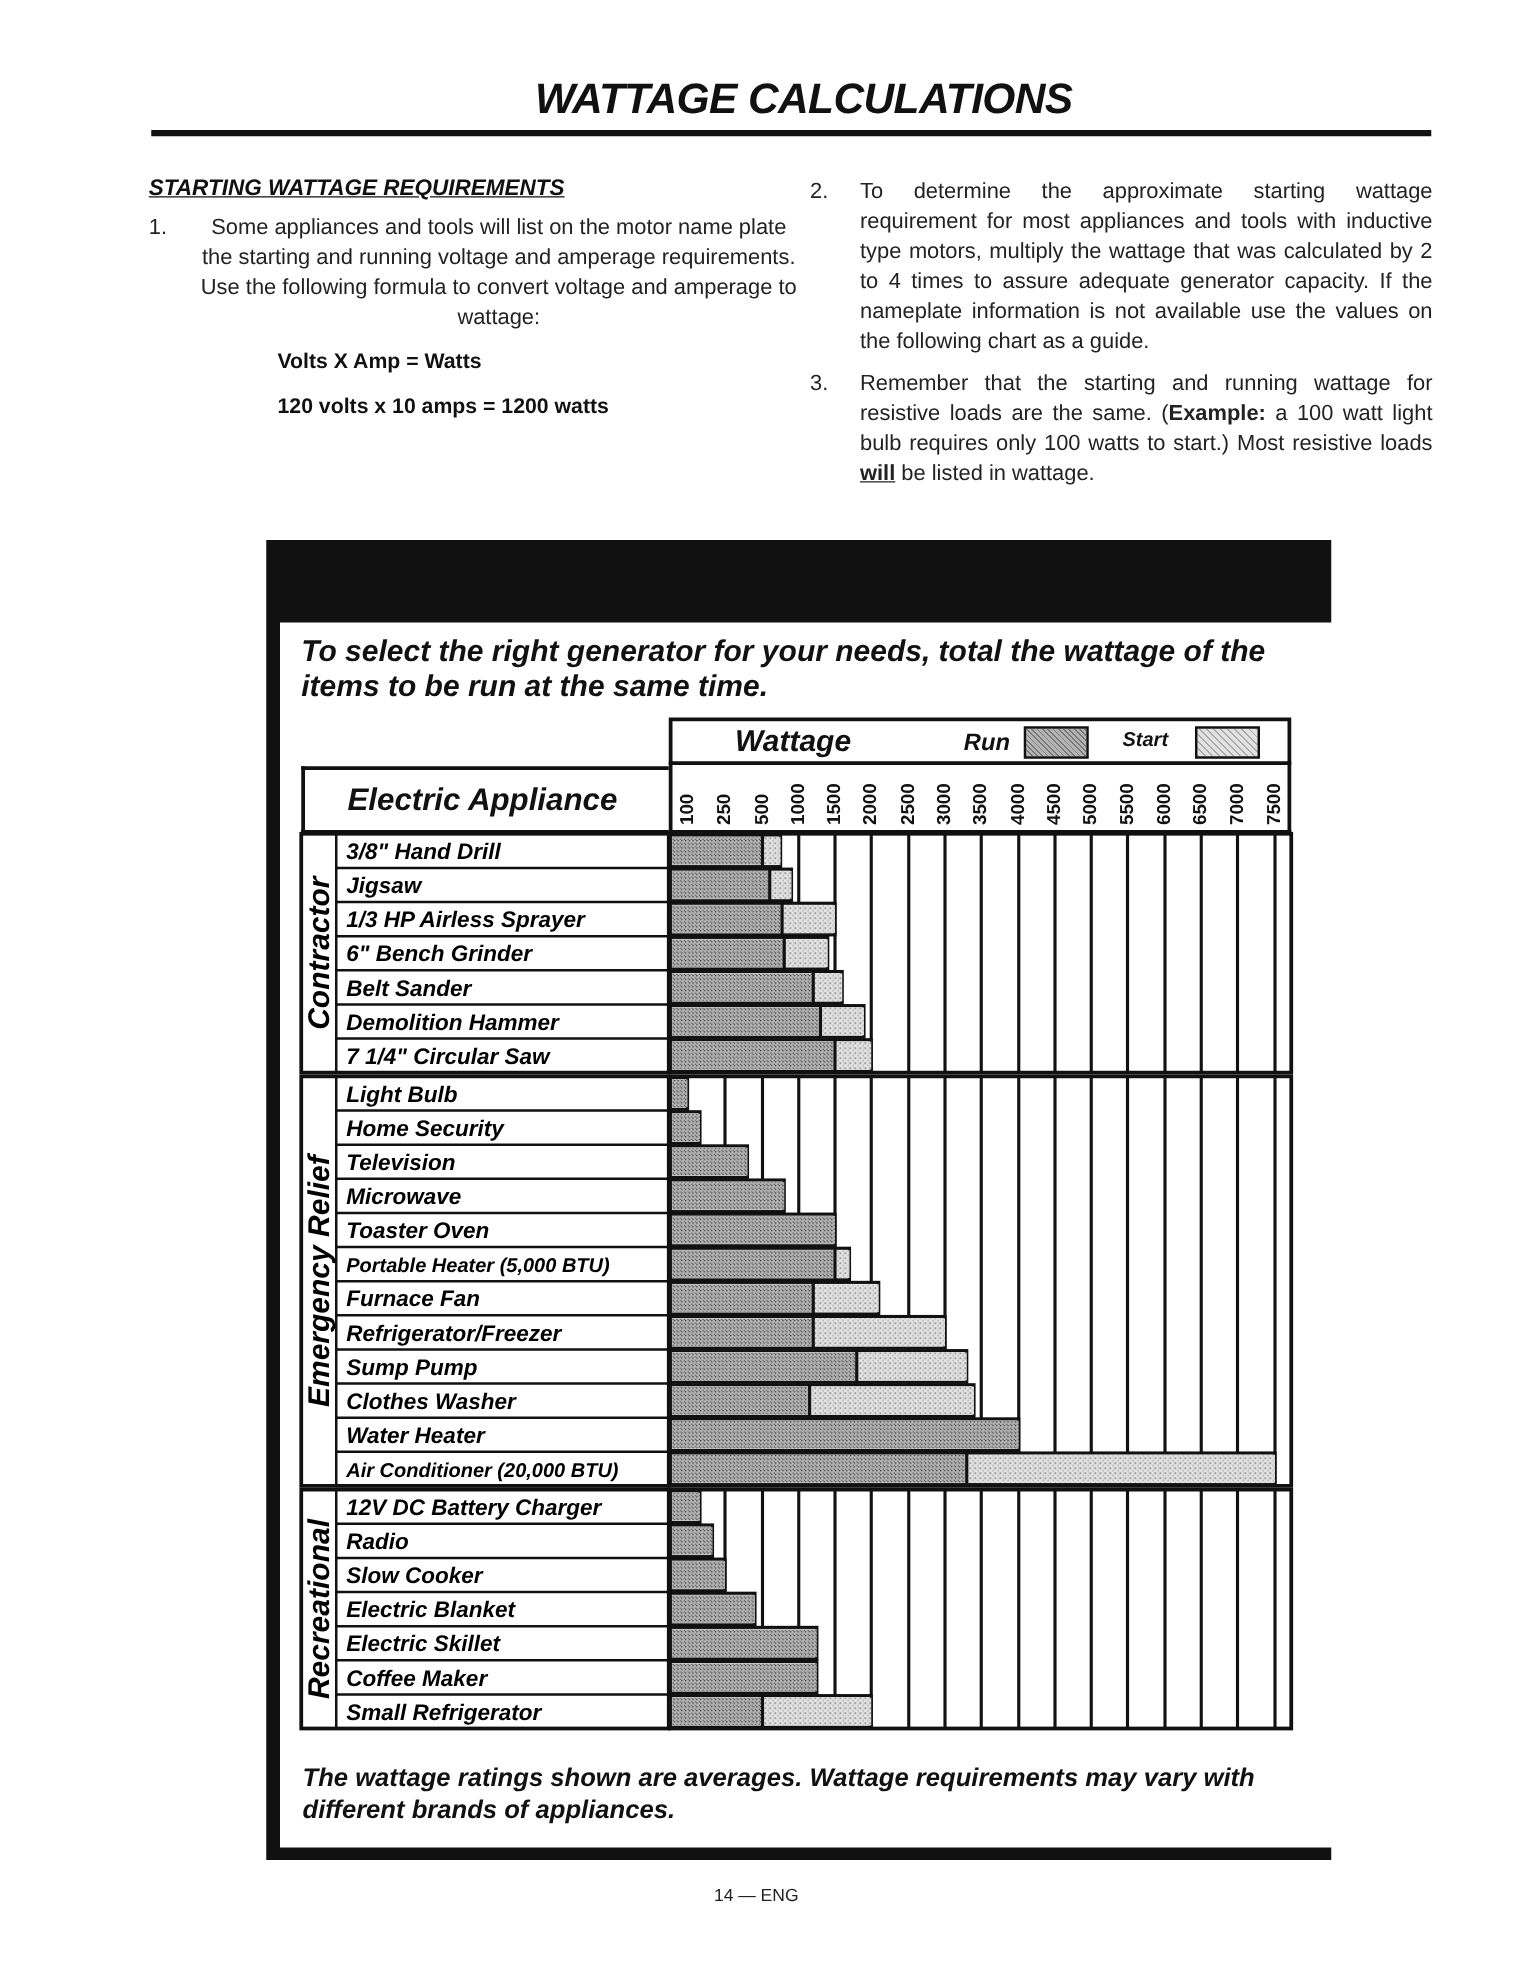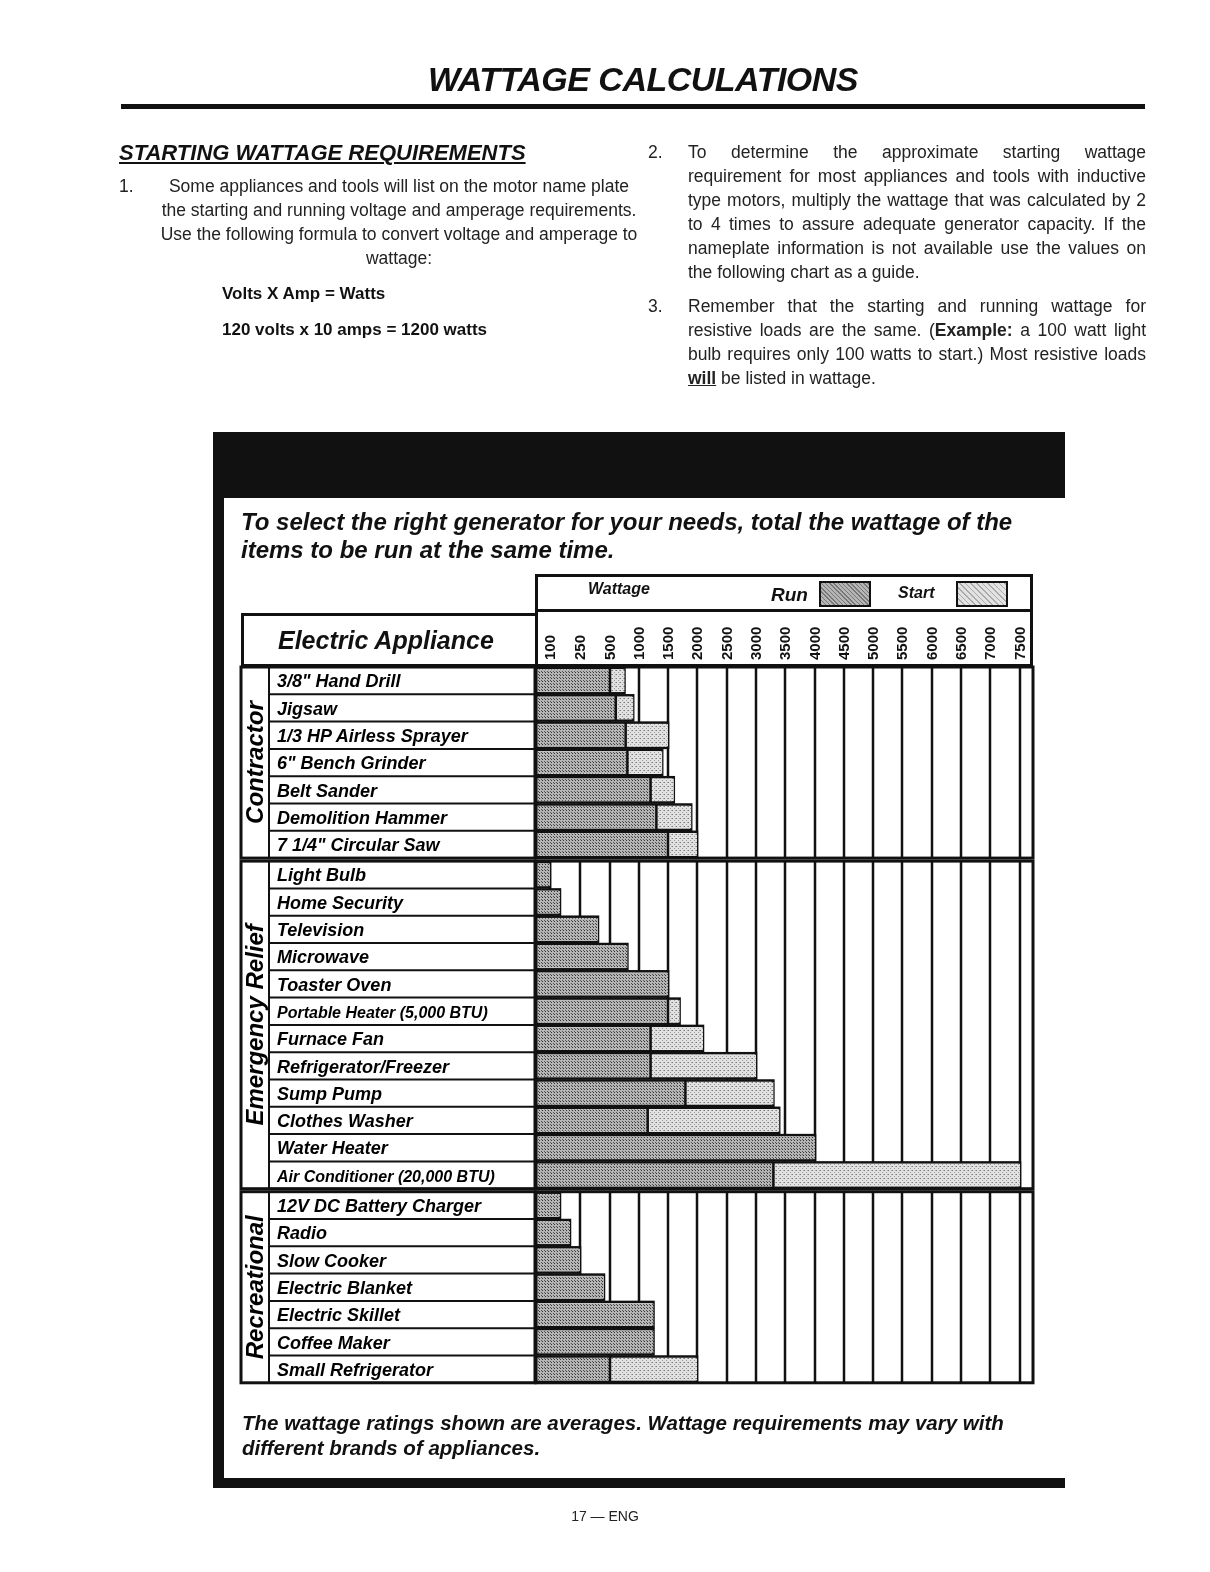--- a/index.html
+++ b/index.html
@@ -1,37 +1,37 @@
 <!DOCTYPE html>
 <html><head>
 <meta charset="utf-8">
 <style>
   html, body { margin:0; padding:0; background:#ffffff; }
   body { width:1210px; height:1572px; position:relative; font-family:"Liberation Sans", sans-serif; color:#111; overflow:hidden; }
   .page-title { position:absolute; top:60px; left:0; width:1210px; text-align:center; font-size:34px; font-weight:bold; font-style:italic; letter-spacing:-0.5px;margin-left:38px; }
   .title-rule { position:absolute; top:104px; left:121px; width:1024px; height:5px; background:#111; }
   .col-left { position:absolute; left:119px; top:140px; width:520px; }
   .col-right { position:absolute; left:648px; top:140px; width:498px; }
-  .section-heading { font-size:22px; font-weight:bold; font-style:italic; text-decoration:underline; margin:0 0 8px 0; }
+  .section-heading { font-size:18px; font-weight:bold; font-style:italic; text-decoration:underline; margin:0 0 8px 0; }
   .num-item { display:flex; font-size:17.5px; line-height:24px; color:#222; margin-bottom:10px; }
   .num-item .num { width:40px; flex:none; }
   .num-item .txt { flex:1; text-align:justify; }
   .formula { font-weight:bold; font-size:17px; margin:14px 0 0 103px; }
   .formula + .formula { margin-top:16px; }
   .bold { font-weight:bold; }
   .ul { font-weight:bold; text-decoration:underline; }
 
   .guide { position:absolute; left:213px; top:432px; width:852px; height:1056px; background:#111; }
   .guide-title { position:absolute; top:0; left:0; width:852px; height:66px; text-align:center; color:#fff; font-size:50px; font-weight:bold; font-style:italic; line-height:66px; }
   .guide-inner { position:absolute; left:11px; top:66px; width:898px; height:980px; background:#fff; }
   .guide-intro { position:absolute; left:17px; top:10px; width:800px; font-size:24px; font-weight:bold; font-style:italic; line-height:28px; }
   .guide-footer { position:absolute; left:18px; top:912px; width:800px; font-size:20.5px; font-weight:bold; font-style:italic; line-height:25px; }
 
   .wattage-box { position:absolute; left:311px; top:76px; width:498px; height:38px; border:3px solid #111; box-sizing:border-box; }
-  .wattage-label { position:absolute; left:50px; top:3px; font-size:16px; font-weight:bold; font-style:italic; }
+  .wattage-label { position:absolute; left:50px; top:3px; font-size:24px; font-weight:bold; font-style:italic; }
   .legend-run { position:absolute; left:233px; top:7px; font-size:19px; font-weight:bold; font-style:italic; }
   .legend-start { position:absolute; left:360px; top:7px; font-size:16px; font-weight:bold; font-style:italic; }
   .swatch { position:absolute; top:4px; width:52px; height:26px; border:2px solid #111; box-sizing:border-box; }
   .sw-run { left:281px; }
   .sw-start { left:418px; }
 
   .app-header { position:absolute; left:17px; top:115px; width:294px; height:54px; border:3px solid #111; box-sizing:border-box; border-right:none; }
   .app-header span { position:absolute; left:34px; top:10px; font-size:25px; font-weight:bold; font-style:italic; }
   .ticks-box { position:absolute; left:311px; top:111px; width:498px; height:58px; border:3px solid #111; border-top:none; box-sizing:border-box; }
   .tick-label { position:absolute; bottom:4px; font-size:15px; font-weight:bold; transform-origin:left bottom; transform:rotate(-90deg); white-space:nowrap; }
@@ -312,13 +312,13 @@
         <rect x="386" y="860" width="87" height="22.3" fill="url(#pat-start)"></rect>
         <rect x="313.5" y="860" width="72.5" height="22.3" fill="url(#pat-run)"></rect>
         <line x1="386" y1="858.5" x2="386" y2="883.8" stroke="#111" stroke-width="2.5"></line>
         <rect x="312" y="693.7" width="497" height="191.10000000000002" fill="none" stroke="#111" stroke-width="3"></rect>
       </svg>
 
     <div class="guide-footer">The wattage ratings shown are averages. Wattage requirements may vary with different brands of appliances.</div>
   </div>
 </div>
 
-<div class="page-footer">17 — ENG</div>
+<div class="page-footer">14 — ENG</div>
 
 </body></html>

